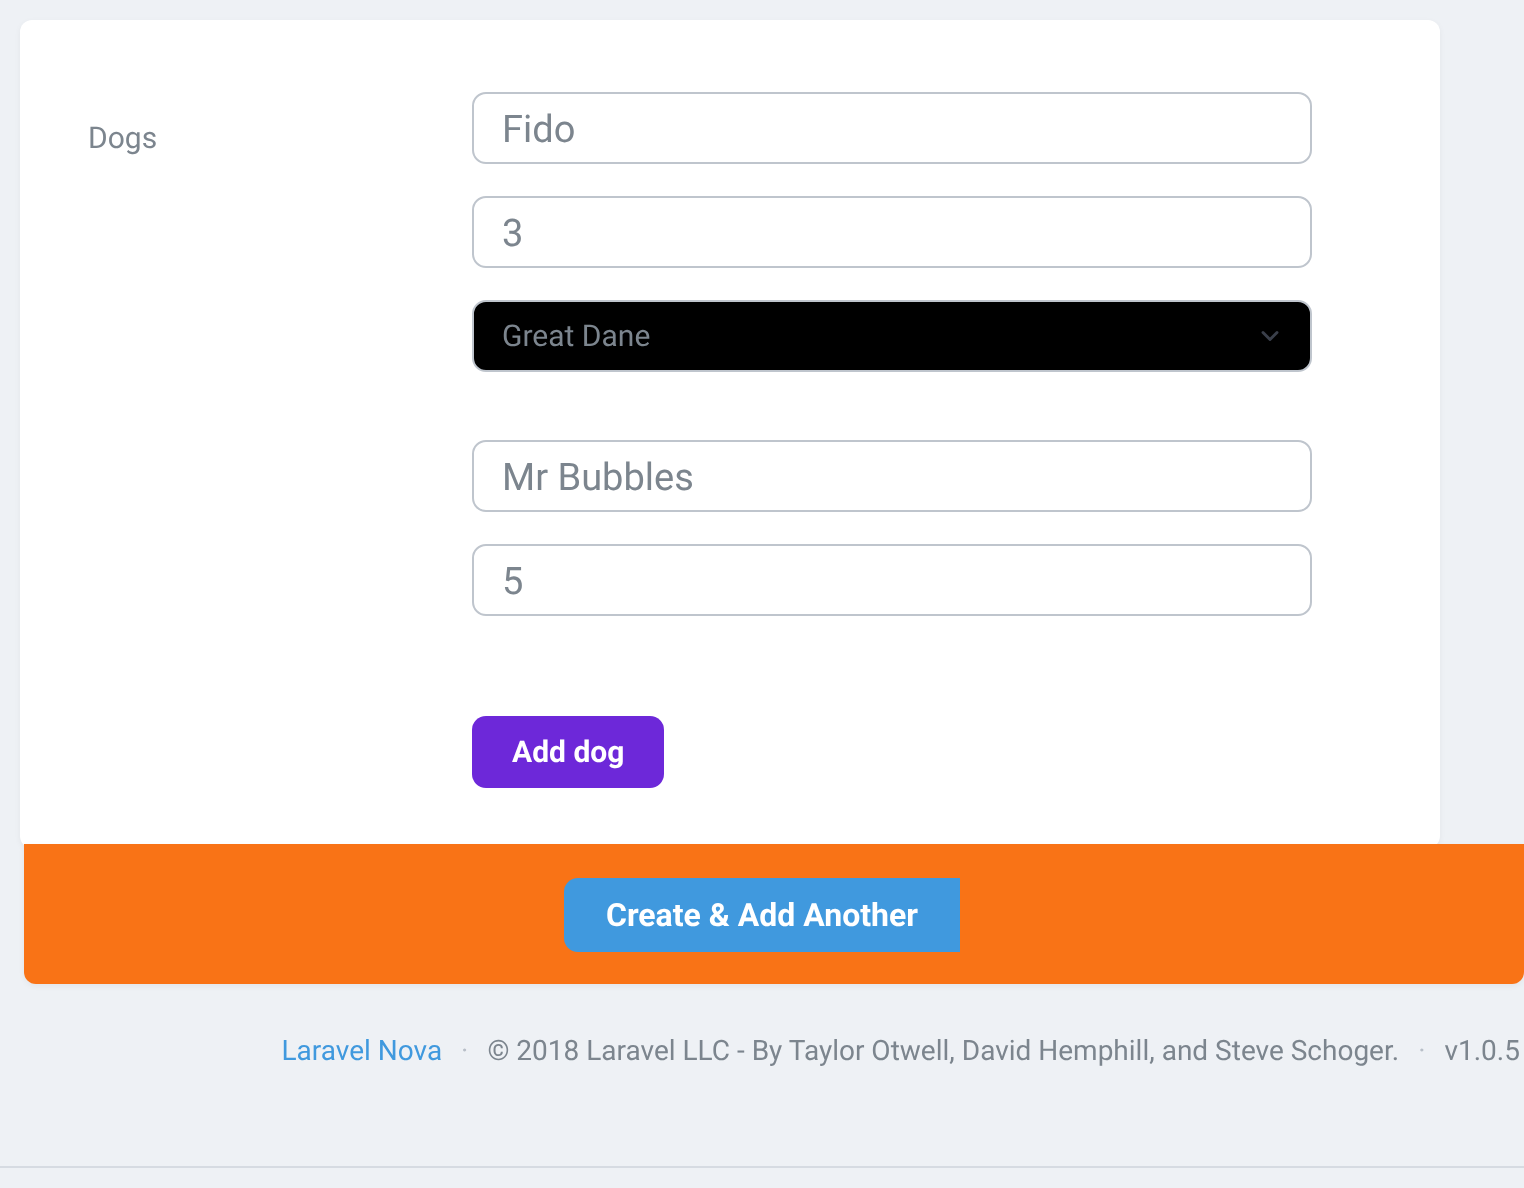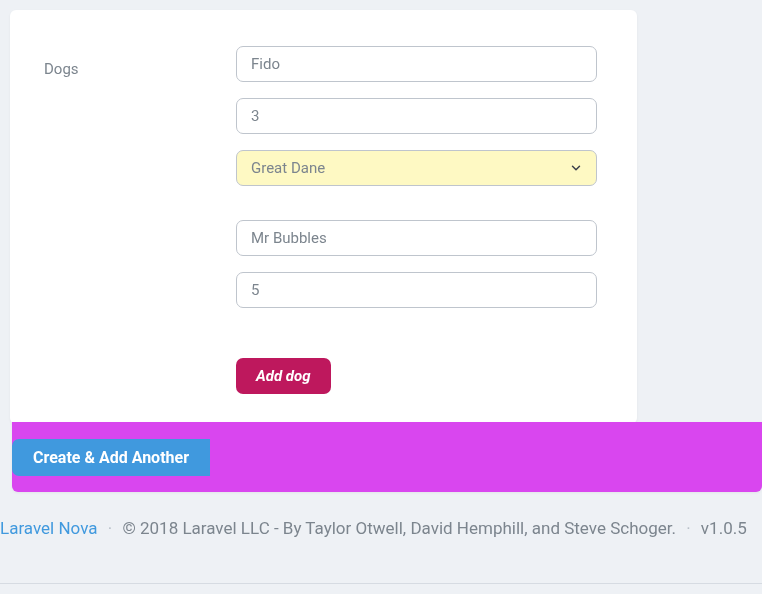--- a/index.html
+++ b/index.html
@@ -11,21 +11,21 @@
       font-family: -apple-system, BlinkMacSystemFont, "Segoe UI", Roboto, "Helvetica Neue", Arial, sans-serif;
       background: #eef1f5;
       width: 762px;
       height: 594px;
       overflow: hidden;
       position: relative;
     }
     .card {
       background: #ffffff;
       margin: 10px 0 0 10px;
-      width: 627px;
+      width: 710px;
       border-radius: 6px;
       padding: 36px 40px 30px 34px;
       box-shadow: 0 1px 3px rgba(0,0,0,0.05);
     }
     .field-row {
       display: flex;
     }
     .field-label {
       width: 192px;
       flex-shrink: 0;
@@ -41,104 +41,103 @@
       margin-bottom: 34px;
     }
     .input-group:last-of-type {
     }
     .text-input {
       width: 100%;
       height: 36px;
       border: 1px solid #bfc5cd;
       border-radius: 7px;
       padding: 0 14px;
-      font-size: 15px;
+      font-size: 19px;
       color: #7c858e;
       margin-bottom: 16px;
       background: #ffffff;
       font-family: inherit;
     }
     .select-wrapper {
       position: relative;
       width: 100%;
     }
     .select-input {
       width: 100%;
       height: 36px;
       border: 1px solid #bfc5cd;
       border-radius: 7px;
       padding: 0 14px;
       font-size: 15px;
       color: #7c858e;
-      background: #fef9c3;
+      background: #000000;
       appearance: none;
       -webkit-appearance: none;
       -moz-appearance: none;
       cursor: pointer;
       font-family: inherit;
     }
     .chevron-icon {
       position: absolute;
       right: 14px;
       top: 50%;
       transform: translateY(-50%);
       pointer-events: none;
     }
     .chevron-icon svg {
       width: 14px;
       height: 14px;
       display: block;
     }
     .add-button {
-      background: #be185d;
+      background: #6d28d9;
       color: #ffffff;
       border: none;
       border-radius: 7px;
       padding: 0 20px;
       height: 36px;
       font-size: 15px;
       font-weight: 700;
       cursor: pointer;
       font-family: inherit;
-      font-style: italic;
     }
     .footer-bar {
       position: absolute;
       top: 422px;
       left: 12px;
       right: 0;
       height: 70px;
-      background: #d946ef;
+      background: #f97316;
       border-radius: 0 0 6px 6px;
       box-shadow: 0 1px 3px rgba(0,0,0,0.05);
       display: flex;
       align-items: center;
-      justify-content: flex-start;
+      justify-content: center;
       padding-right: 12px;
     }
     .create-button {
       background: #4099de;
       color: #ffffff;
       border: none;
       border-radius: 7px 0 0 7px;
       padding: 0 21px;
       height: 37px;
       font-size: 16px;
       font-weight: 700;
       cursor: pointer;
       font-family: inherit;
       margin-right: 0;
     }
     .page-footer {
       position: absolute;
       top: 518px;
       left: 0;
       right: 0;
-      text-align: left;
-      font-size: 17px;
+      text-align: right;
+      font-size: 14px;
       color: #7c858e;
       padding-right: 2px;
     }
     .page-footer .link {
       color: #4099de;
     }
     .page-footer .sep {
       margin: 0 6px;
       color: #b8bfc8;
     }

